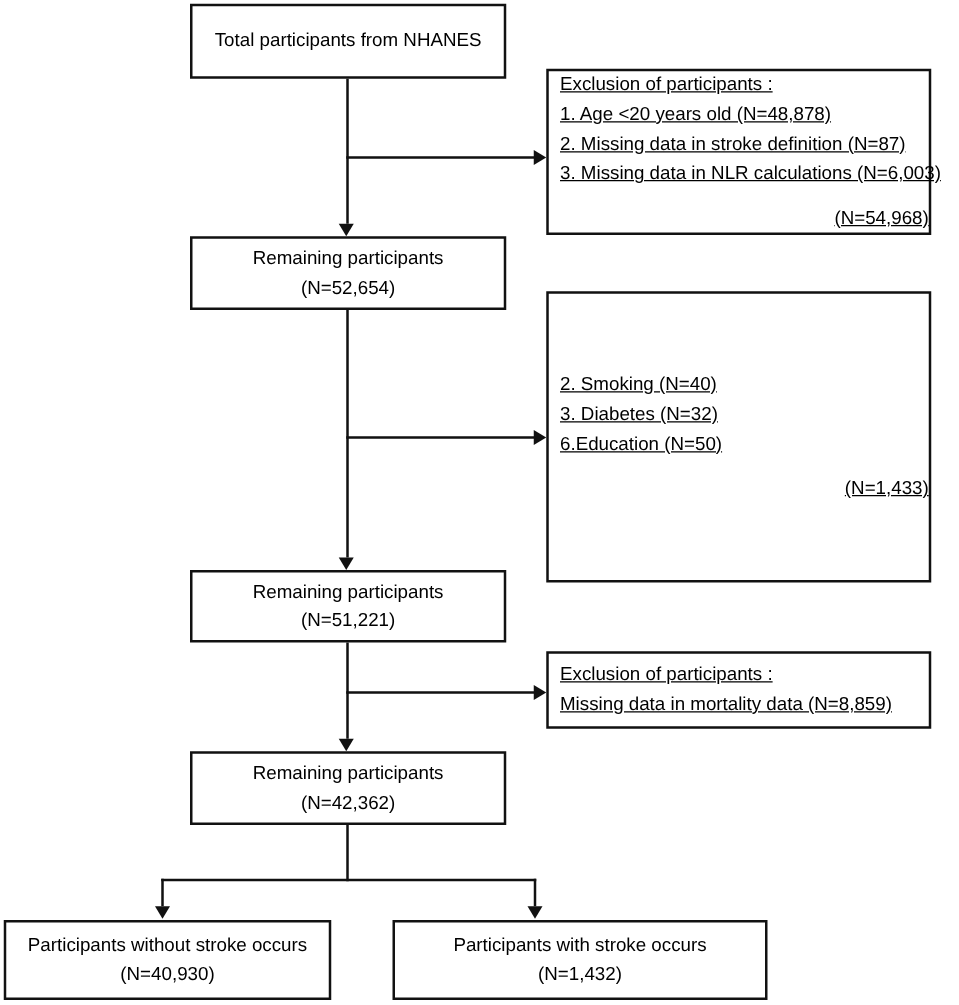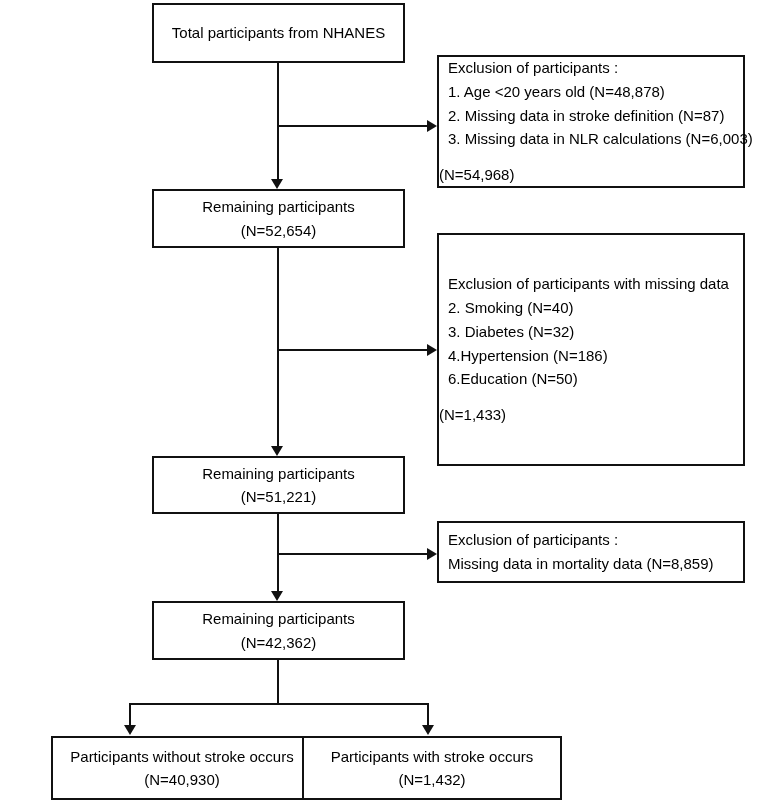--- a/index.html
+++ b/index.html
@@ -25,36 +25,37 @@
     flex-direction: column;
     justify-content: center;
   }
   .box.center {
     align-items: center;
     text-align: center;
   }
   .box.left {
     align-items: flex-start;
     text-align: left;
+    text-decoration: underline;
   }
   .line-c {
     font-size: 15px;
     line-height: 1.55;
     white-space: nowrap;
   }
   .line-l {
     font-size: 15px;
     line-height: 1.58;
     white-space: nowrap;
     padding-left: 9px;
   }
   .line-l.tot {
     width: 100%;
     box-sizing: border-box;
-    text-align: left;
+    text-align: right;
     padding-left: 0;
     margin-top: 12px;
   }
   
   .vline {
     position: absolute;
     width: 2px;
     background: #111111;
   }
   .hline {
@@ -107,24 +108,22 @@
     <span class="line-c">(N=52,654)</span>
   </div>
 
   <div class="vline" style="left:277px; top:248px; height:198px;"></div>
   <div class="arrow-down" style="left:271px; top:446px;"></div>
 
   <div class="hline" style="left:277px; top:349px; width:152px;"></div>
   <div class="arrow-right" style="left:427px; top:344px;"></div>
 
   <div class="box left" style="left:437px; top:233px; width:308px; height:233px;">
-    <span class="line-l">Exclusion of participants with missing data</span>
     <span class="line-l">2. Smoking  (N=40)</span>
     <span class="line-l">3. Diabetes (N=32)</span>
-    <span class="line-l">4.Hypertension (N=186)</span>
     <span class="line-l">6.Education (N=50)</span>
     <span class="line-l tot">(N=1,433)</span>
   </div>
 
   <div class="box center" style="left:152px; top:456px; width:253px; height:58px;">
     <span class="line-c">Remaining participants</span>
     <span class="line-c">(N=51,221)</span>
   </div>
 
   <div class="vline" style="left:277px; top:514px; height:77px;"></div>
@@ -145,23 +144,23 @@
 
   <div class="vline" style="left:277px; top:660px; height:45px;"></div>
   <div class="hline" style="left:129px; top:703px; width:300px;"></div>
 
   <div class="vline" style="left:129px; top:703px; height:22px;"></div>
   <div class="arrow-down" style="left:124px; top:725px;"></div>
 
   <div class="vline" style="left:427px; top:703px; height:22px;"></div>
   <div class="arrow-down" style="left:422px; top:725px;"></div>
 
-  <div class="box center" style="left:3px; top:736px; width:262px; height:64px;margin-left:48px;">
+  <div class="box center" style="left:3px; top:736px; width:262px; height:64px;">
     <span class="line-c">Participants without stroke occurs</span>
     <span class="line-c">(N=40,930)</span>
   </div>
 
-  <div class="box center" style="left:302px; top:736px; width:260px; height:64px;">
+  <div class="box center" style="left:314px; top:736px; width:300px; height:64px;">
     <span class="line-c">Participants with stroke occurs</span>
     <span class="line-c">(N=1,432)</span>
   </div>
 
 </div>
 
 </body></html>

